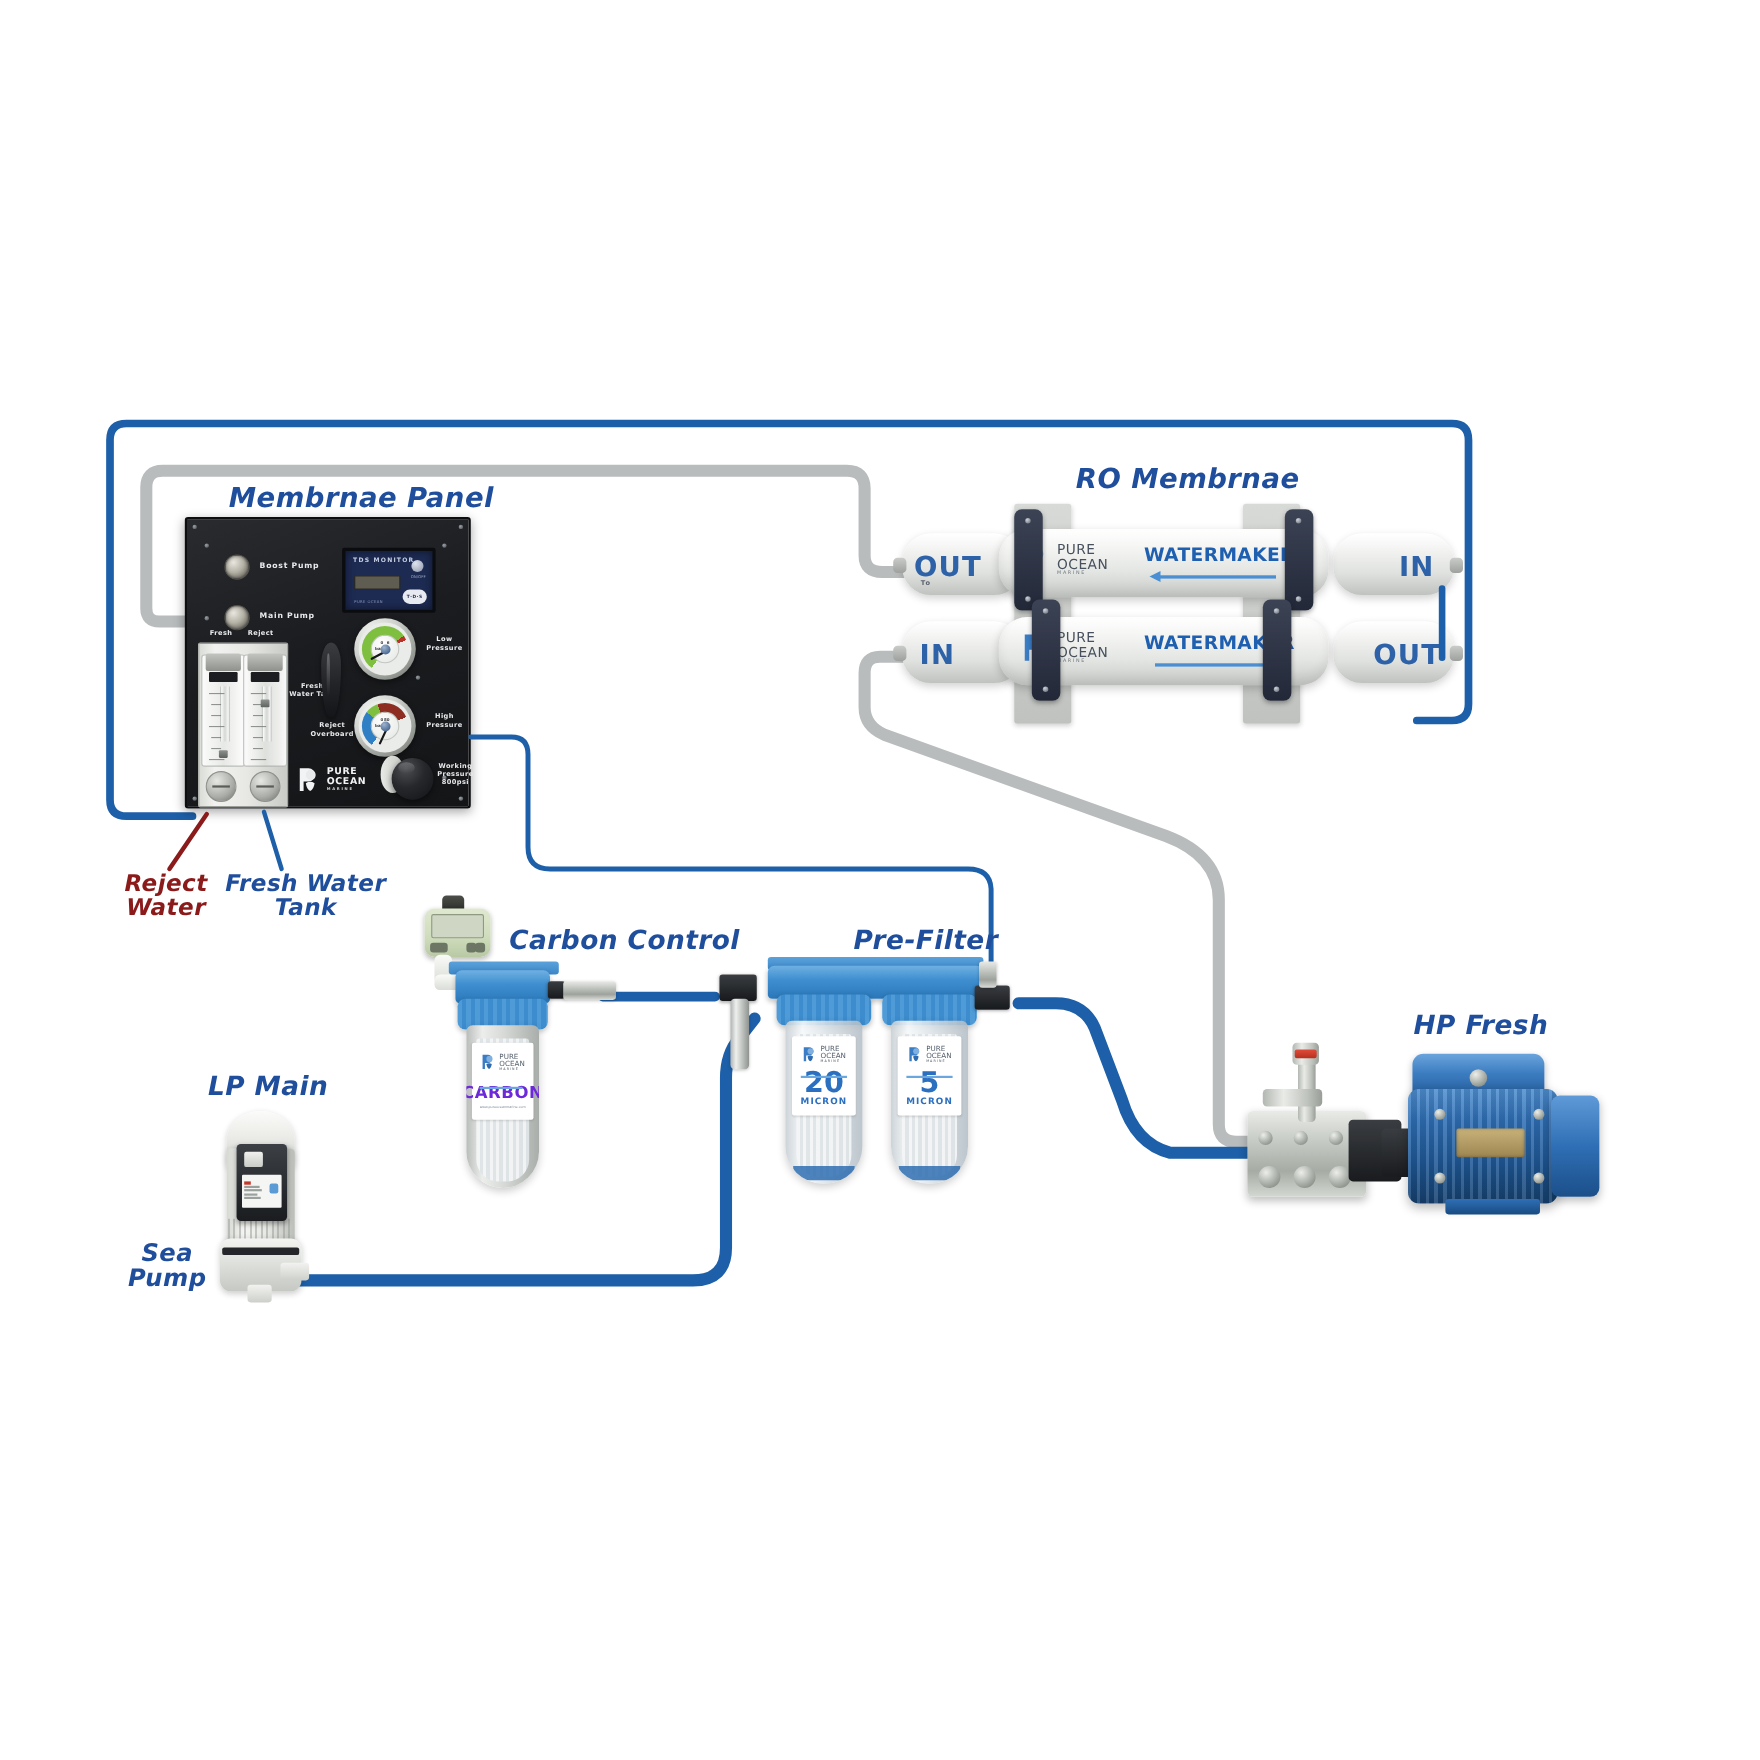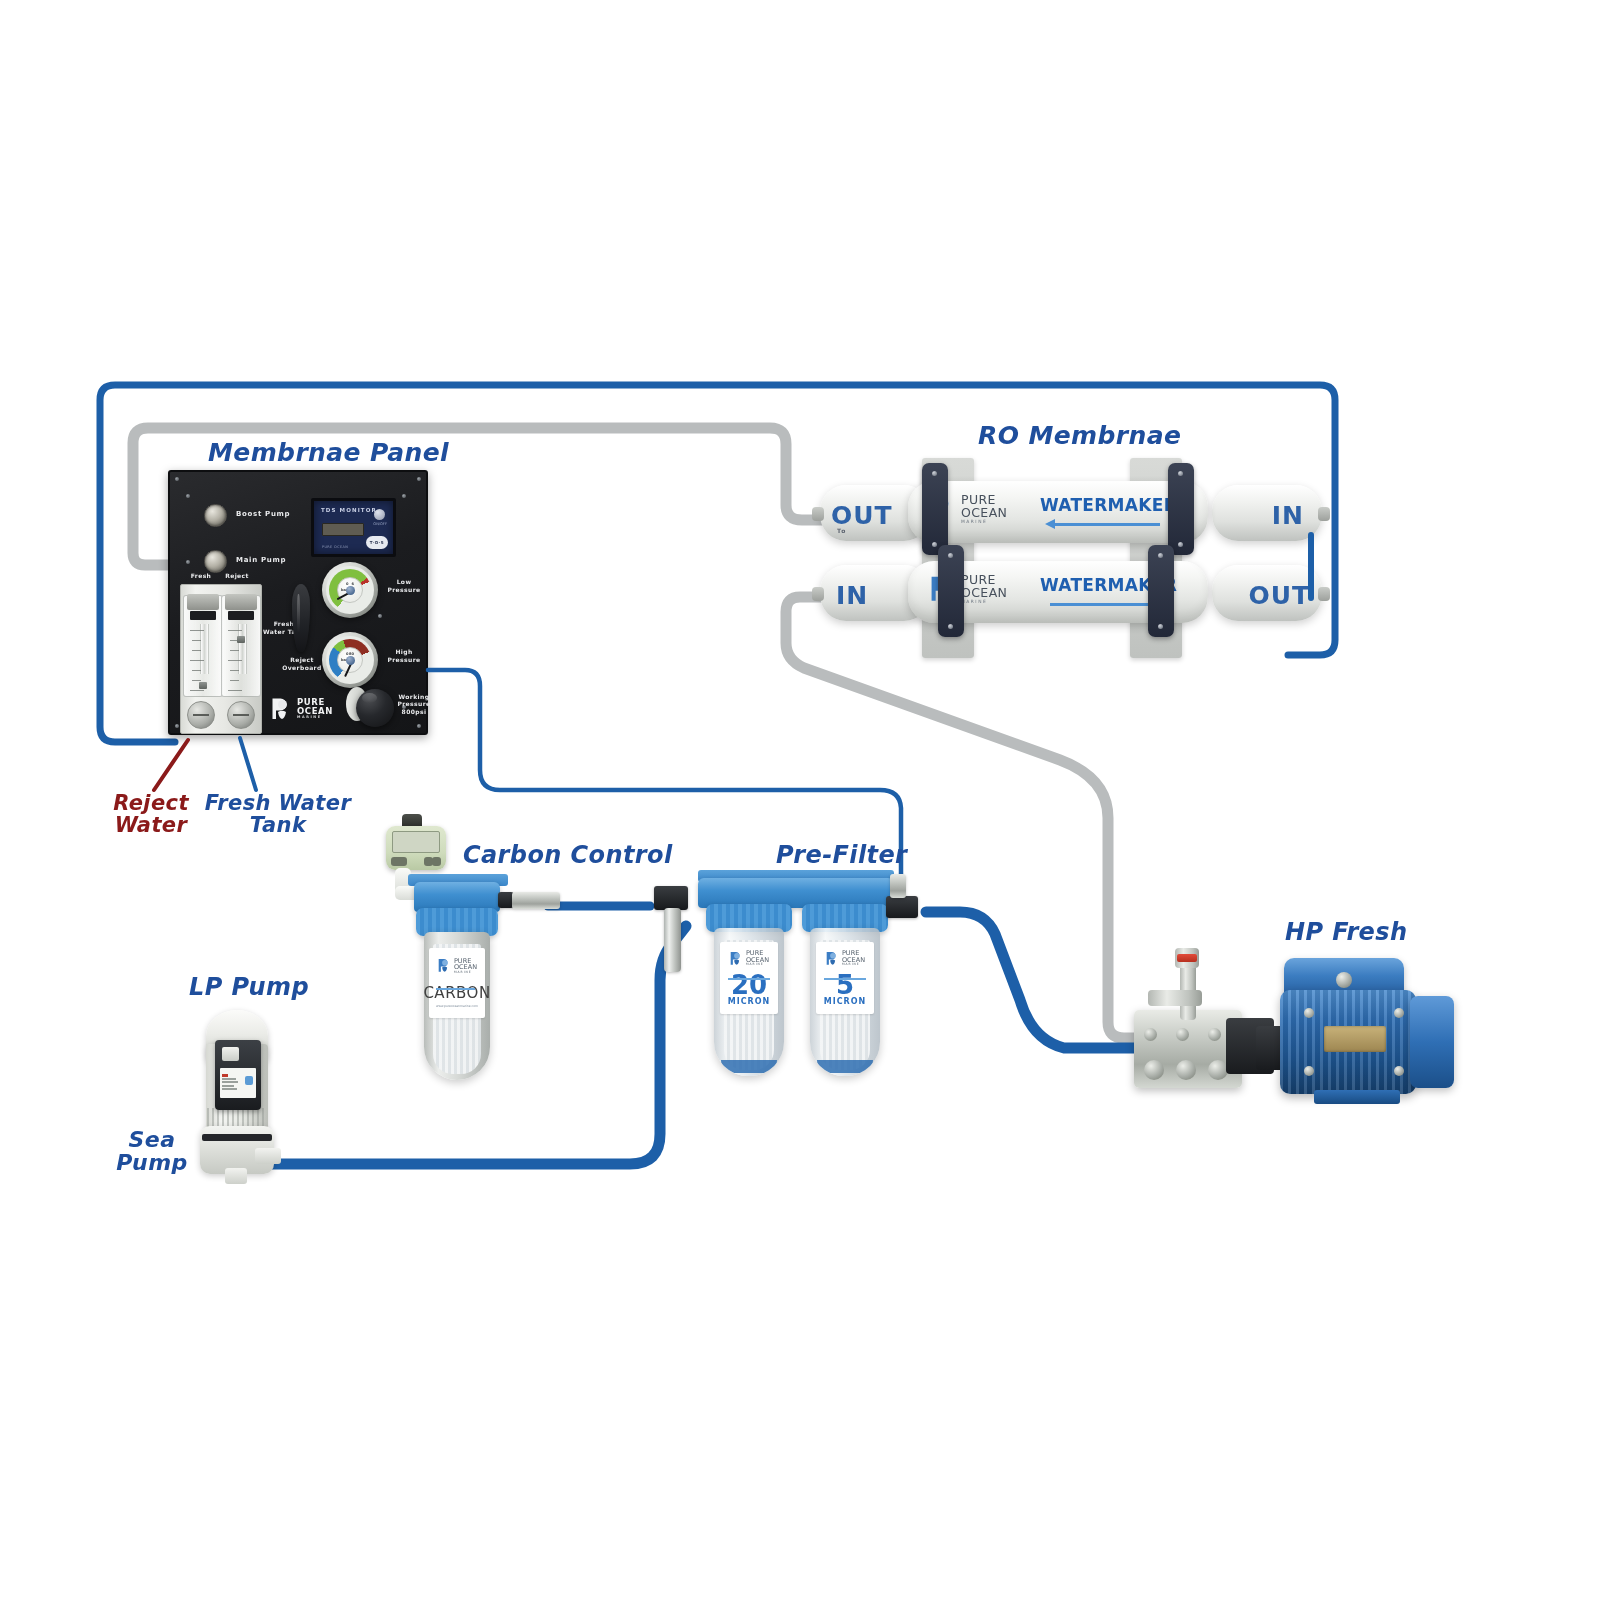--- a/index.html
+++ b/index.html
@@ -124,21 +124,21 @@
            box-shadow:0 3px 8px rgba(0,0,0,.2);}
   .fh-bowl.clear{background:linear-gradient(90deg,rgba(196,204,210,.85) 0%,rgba(246,249,250,.9) 22%,
                  rgba(216,224,230,.85) 55%,rgba(178,188,196,.85) 100%);}
   .cart{position:absolute;left:14%;right:14%;top:8%;bottom:4%;border-radius:3px 3px 20px 20px;
         background:repeating-linear-gradient(90deg,#f3f5f6 0 3px,#dfe4e7 3px 6px);opacity:.95;}
   .cart-base{position:absolute;left:10%;right:10%;bottom:2%;height:9%;border-radius:0 0 18px 18px;background:#2f6fb2;opacity:.85;}
   .flabel{position:absolute;left:8%;right:8%;background:#fff;border-radius:2px;
           box-shadow:0 1px 2px rgba(0,0,0,.12);display:flex;flex-direction:column;align-items:center;justify-content:center;}
   .flabel .mic{color:#2a6fc0;font-weight:700;line-height:.95;}
   .flabel .micsub{color:#2a6fc0;font-weight:700;letter-spacing:1px;}
-  .flabel .carbonword{color:#404040;font-weight:400;letter-spacing:.5px;}
+  .flabel .carbonword{color:#6d28d9;font-weight:700;letter-spacing:.5px;}
   .flabel .blue-arrow{position:absolute;height:2px;background:#69a7de;}
   .fbracket{position:absolute;background:linear-gradient(180deg,#5ba2da,#3a86c9);border-radius:3px;}
   .meterbox{position:absolute;background:linear-gradient(180deg,#dfe8cf 0%,#cfdcbc 60%,#b9c9a4 100%);
             border-radius:9px;box-shadow:0 2px 5px rgba(0,0,0,.25);}
   .meterbox .lcd{position:absolute;left:10%;right:10%;top:12%;height:44%;background:#cfd6c4;
                  border:1px solid #8e9a82;border-radius:2px;}
   .meterbox .btn{position:absolute;height:9px;border-radius:3px;background:#6d7565;}
   .metertop{position:absolute;border-radius:4px 4px 2px 2px;background:linear-gradient(180deg,#4c4f4a,#2b2d29);}
   .elbow{position:absolute;background:linear-gradient(180deg,#fafbf8,#d9dcd7);border-radius:5px;}
   .steelfit{position:absolute;border-radius:3px;
@@ -547,21 +547,21 @@
         <div class="blue-arrow" style="left:14%;right:14%;top:36px;"></div>
         <div class="mic" style="font-size:26px;margin-top:6px;">5</div>
         <div class="micsub" style="font-size:8px;">MICRON</div>
       </div>
     </div>
 
     <div class="blkfit" style="left:196px;top:26px;width:32px;height:22px;"></div>
     <div class="steelfit" style="left:200px;top:4px;width:16px;height:24px;"></div>
   </div>
 
-  <div class="lbl" style="left:189px;top:975px;font-size:24px;">LP Pump</div>
+  <div class="lbl" style="left:189px;top:975px;font-size:24px;">LP Main</div>
 
   <div class="node" style="left:193px;top:1010px;width:96px;height:175px;">
     <div class="lp-dome" style="left:13px;top:0px;width:62px;height:52px;"></div>
     <div class="lp-body" style="left:13px;top:34px;width:62px;height:86px;"></div>
     <div class="lp-fins" style="left:14px;top:98px;width:60px;height:24px;"></div>
     <div class="lp-box" style="left:22px;top:30px;width:46px;height:70px;">
       <div class="lp-win" style="left:7px;top:7px;width:17px;height:14px;"></div>
       <div class="lp-plate" style="left:5px;top:28px;width:36px;height:30px;">
         <div class="red" style="top:20%;"></div>
         <div class="r" style="top:32%;width:38%;"></div>

